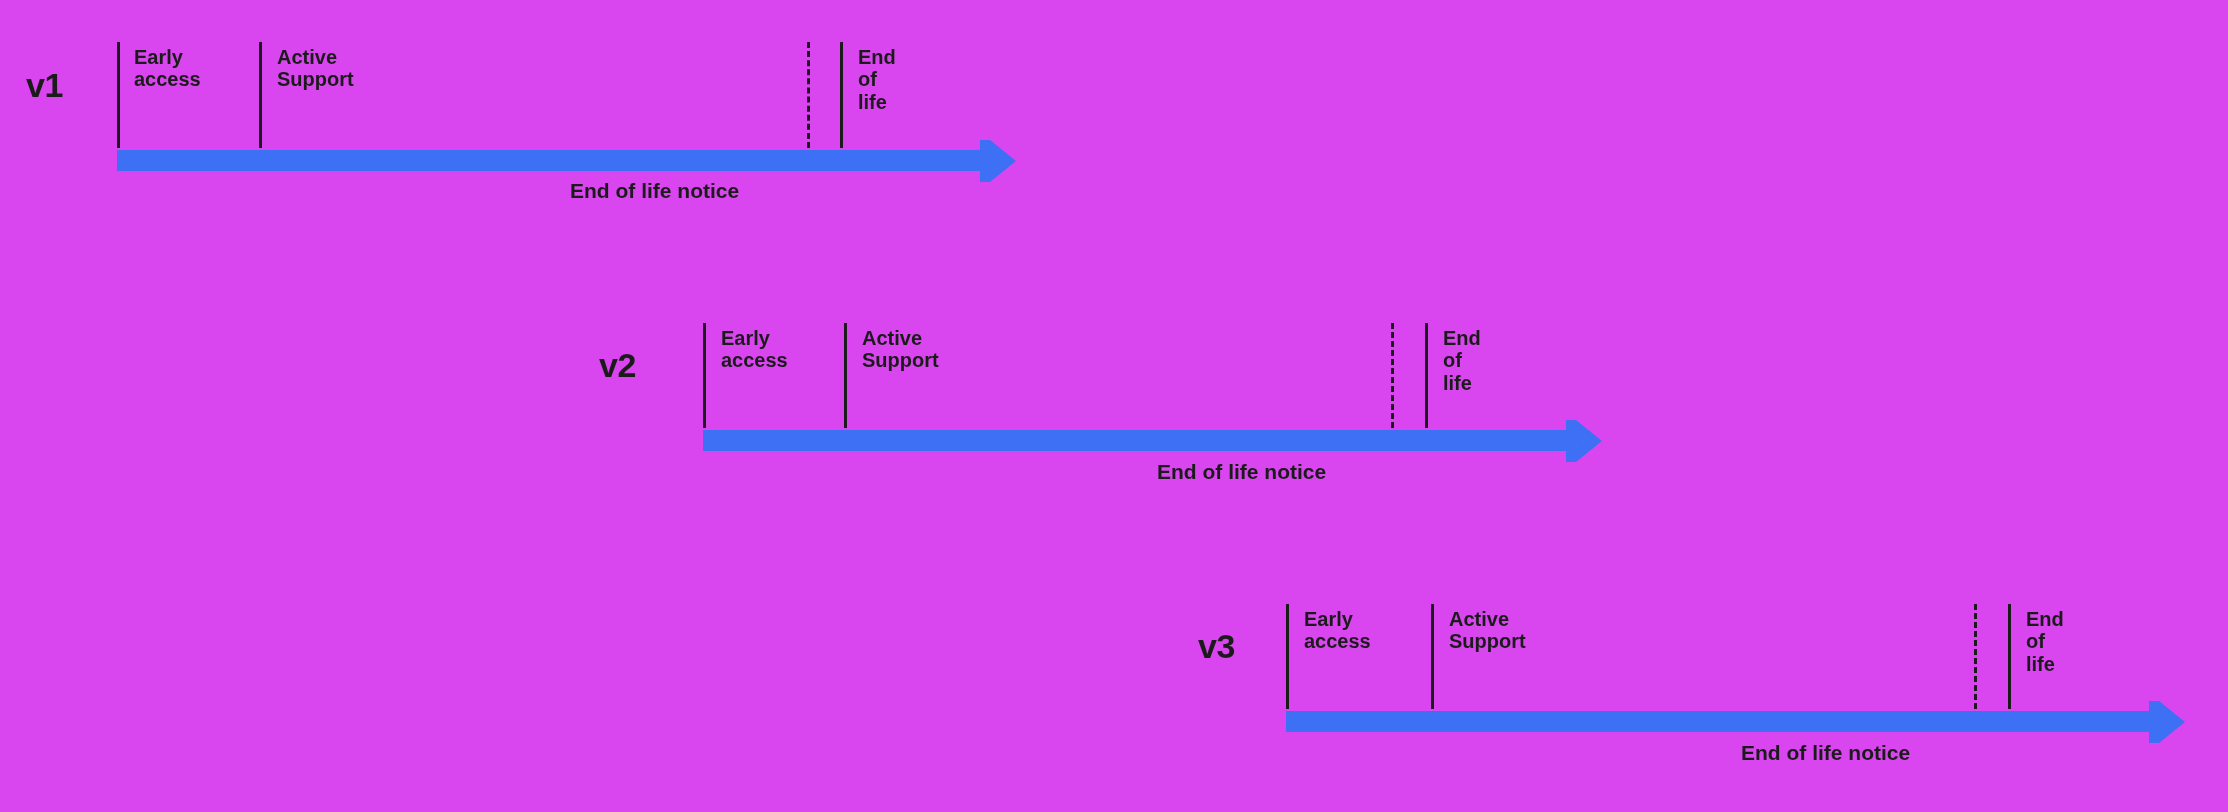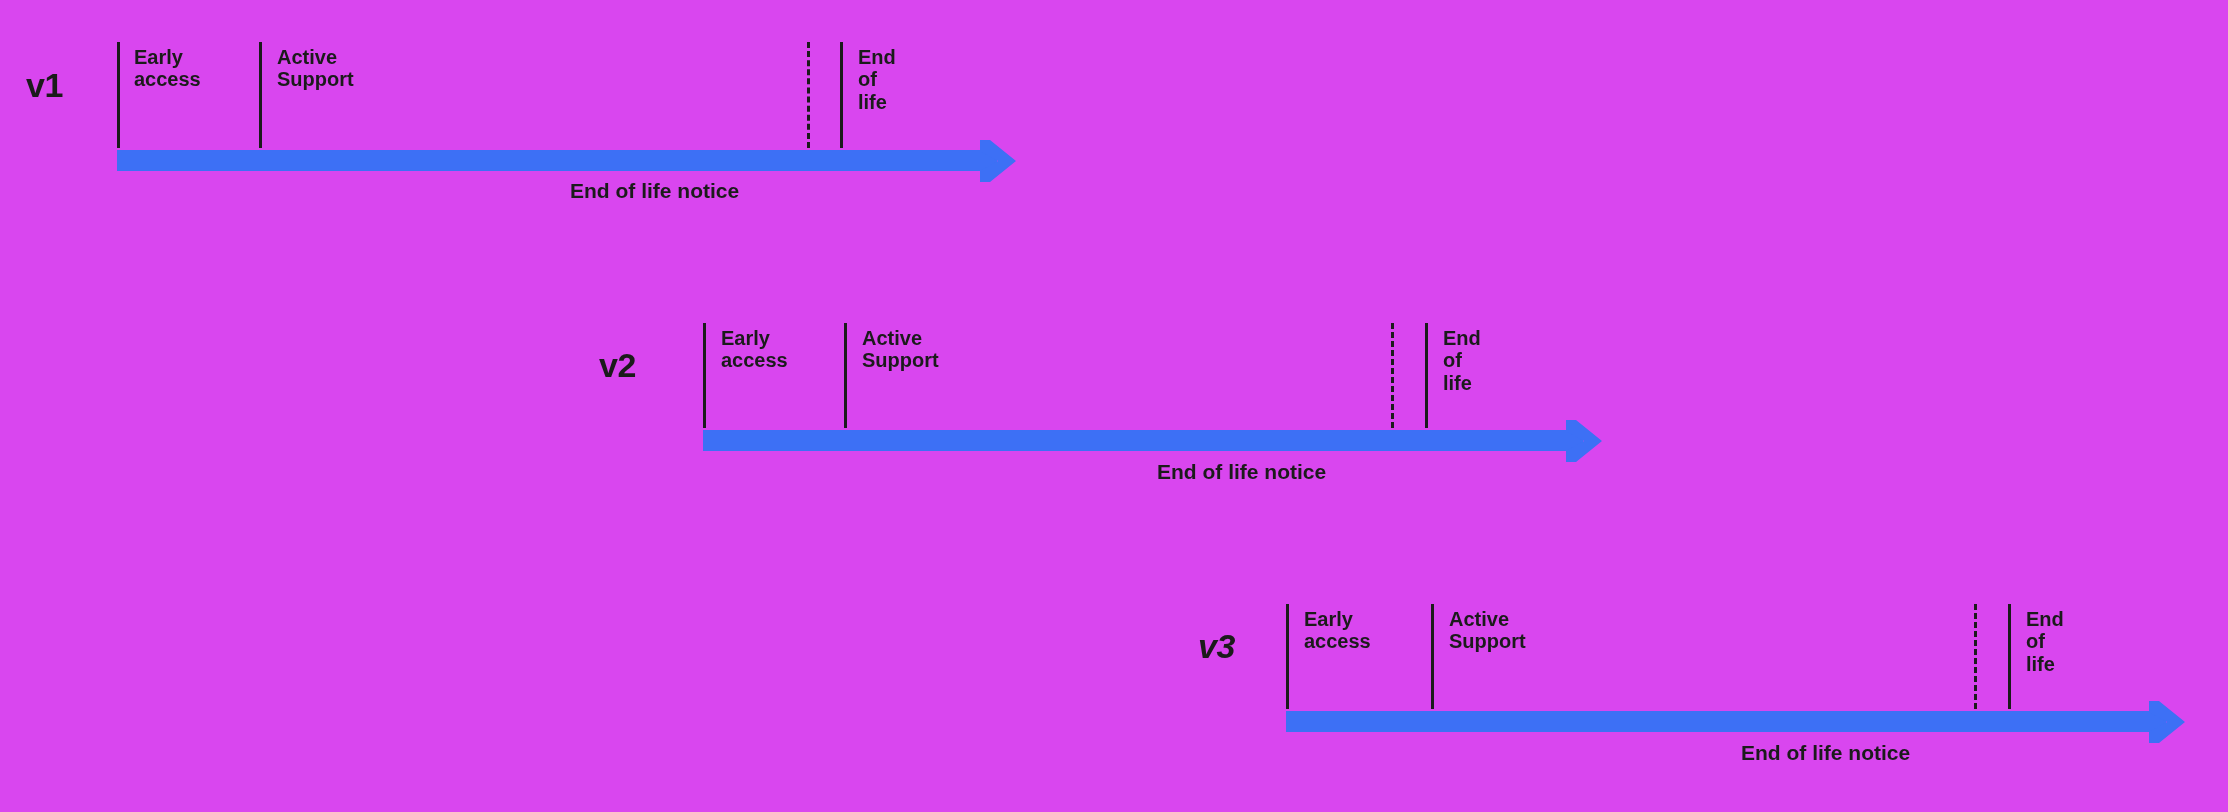--- a/index.html
+++ b/index.html
@@ -154,21 +154,21 @@
       <svg class="arrow-head" style="left:855px;" viewBox="0 0 54 54">
         <path d="M 8 6 L 18 6 L 44 27 L 18 48 L 8 48 L 8 37 L 26 27 L 8 17 Z" fill="#3d70f5"></path>
       </svg>
     </div>
 
     <div class="notice-label" style="left:1157px; top:461px;">End of life notice</div>
   </div>
 
   <div class="timeline-row">
 
-    <div class="version-label" style="left:1198px; top:629px;font-style:italic;">v3</div>
+    <div class="version-label" style="left:1198px; top:629px;">v3</div>
 
     <div class="phase-divider" style="left:1286px; top:604px; height:105px;"></div>
 
     <div class="phase-label" style="left:1304px; top:608px;">Early
 access</div>
 
     <div class="phase-divider" style="left:1431px; top:604px; height:105px;"></div>
 
     <div class="phase-label" style="left:1449px; top:608px;">Active Support</div>
 

